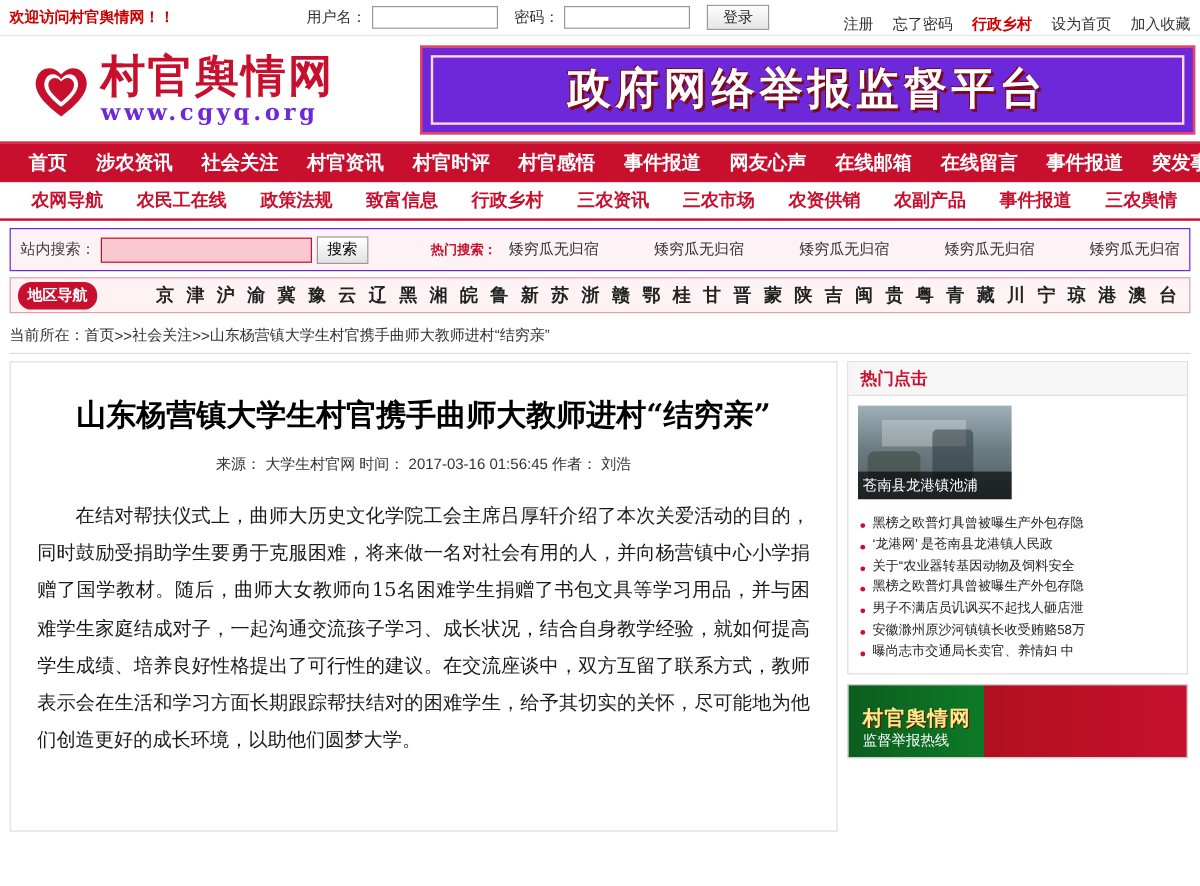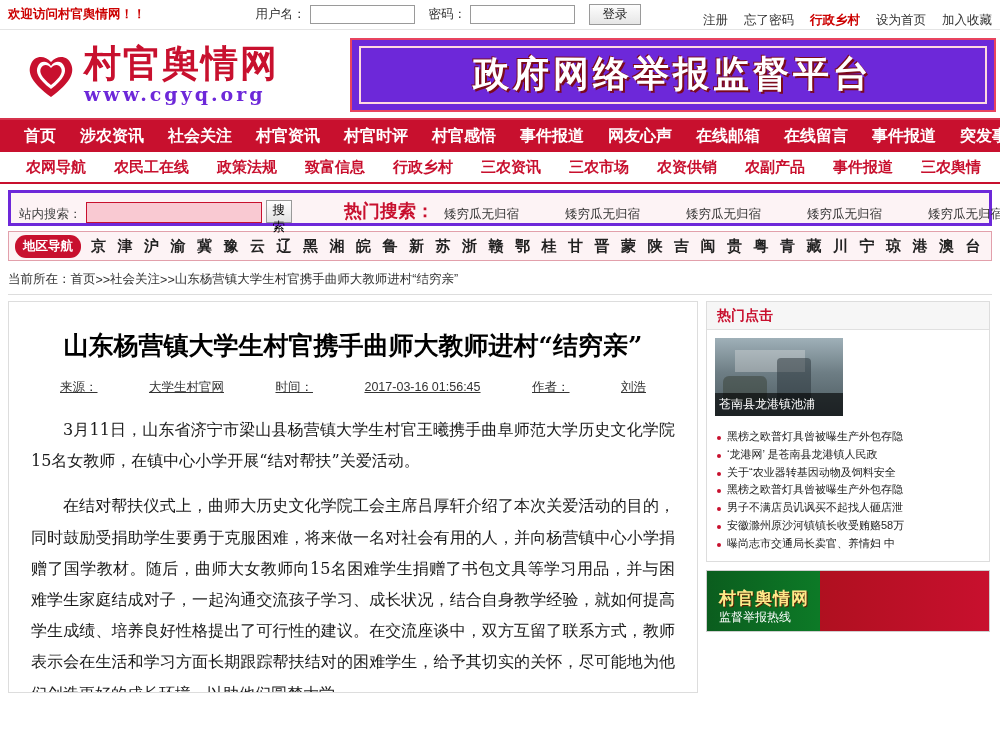--- a/index.html
+++ b/index.html
@@ -111,50 +111,51 @@
   .nav2 a {
     color: #c8102e; text-decoration: none;
     font-size: 15px; font-weight: bold;
     padding: 0 14px; white-space: nowrap;
   }
 
   
   .searchrow {
     height: 36px;
     margin: 6px 8px 0 8px;
-    border: 3px solid #6d28d9;
+    border: 1px solid #6d28d9;
     background: #fdf3f5;
-    display: flex; align-items: flex-end;
+    display: flex; align-items: center;
     padding: 0 8px;
   }
   .searchrow .slabel { font-size: 12.5px; color: #444; margin-right: 4px; white-space: nowrap; }
   .sinput {
     width: 176px; height: 21px;
     border: 1px solid #c8102e;
     background: #f9c9d2;
     margin-right: 4px;
   }
   .sbtn {
     height: 23px; width: 48px;
     border: 1px solid #999;
     background: linear-gradient(#fff,#e2e2e2);
     font-size: 12.5px; cursor: pointer;
   }
-  .hot-label { color: #c8102e; font-weight: bold; margin-left: 52px; margin-right: 10px; font-size: 18px; white-space: nowrap; }
+  .hot-label { color: #c8102e; font-weight: bold; margin-left: 52px; margin-right: 10px; font-size: 11px; white-space: nowrap; }
   .hot-list { display: flex; gap: 46px; }
   .hot-list a { color: #333; text-decoration: none; font-size: 12.5px; white-space: nowrap; }
 
   
   .regionrow {
     height: 30px;
     margin: 5px 8px 0 8px;
     border: 1px solid #e2a0ab;
     background: #fdf3f5;
     display: flex; align-items: center;
     padding: 0 6px;
+    gap: 39px;
   }
   .region-tag {
     background: #c8102e; color: #fff;
     font-size: 12.5px; font-weight: bold;
     border-radius: 11px;
     padding: 3px 8px;
     margin-right: 10px;
     white-space: nowrap;
   }
   .region-list { display: flex; flex: 1; justify-content: space-between; padding-right: 4px; }
@@ -195,21 +196,21 @@
     text-align: center;
     line-height: 1.4;
     margin: 12px 0 16px 0;
   }
   .art-meta {
     text-align: center;
     font-size: 12.5px;
     color: #333;
     margin-bottom: 18px;
   }
-  .art-meta span { margin: 0 24px; text-decoration: underline; }
+  .art-meta span { margin: 0 0; }
   .art-body p {
     font-family: "DejaVu Serif", serif;
     font-size: 16px;
     line-height: 1.95;
     color: #1a1a1a;
     margin: 0 0 14px 0;
     text-indent: 2em;
     text-align: justify;
   }
 
@@ -432,21 +433,20 @@
       <div class="art-title">山东杨营镇大学生村官携手曲师大教师进村“结穷亲”</div>
       <div class="art-meta">
         <span>来源：</span>
         <span>大学生村官网</span>
         <span>时间：</span>
         <span>2017-03-16 01:56:45</span>
         <span>作者：</span>
         <span>刘浩</span>
       </div>
       <div class="art-body">
-        <p>3月11日，山东省济宁市梁山县杨营镇大学生村官王曦携手曲阜师范大学历史文化学院15名女教师，在镇中心小学开展“结对帮扶”关爱活动。</p>
         <p>在结对帮扶仪式上，曲师大历史文化学院工会主席吕厚轩介绍了本次关爱活动的目的，同时鼓励受捐助学生要勇于克服困难，将来做一名对社会有用的人，并向杨营镇中心小学捐赠了国学教材。随后，曲师大女教师向15名困难学生捐赠了书包文具等学习用品，并与困难学生家庭结成对子，一起沟通交流孩子学习、成长状况，结合自身教学经验，就如何提高学生成绩、培养良好性格提出了可行性的建议。在交流座谈中，双方互留了联系方式，教师表示会在生活和学习方面长期跟踪帮扶结对的困难学生，给予其切实的关怀，尽可能地为他们创造更好的成长环境，以助他们圆梦大学。</p>
       </div>
     </div>
 
     <div class="sidebar">
       <div class="panel">
         <div class="panel-head">
           <span class="t">热门点击</span>
         </div>
         <div class="thumbs">

